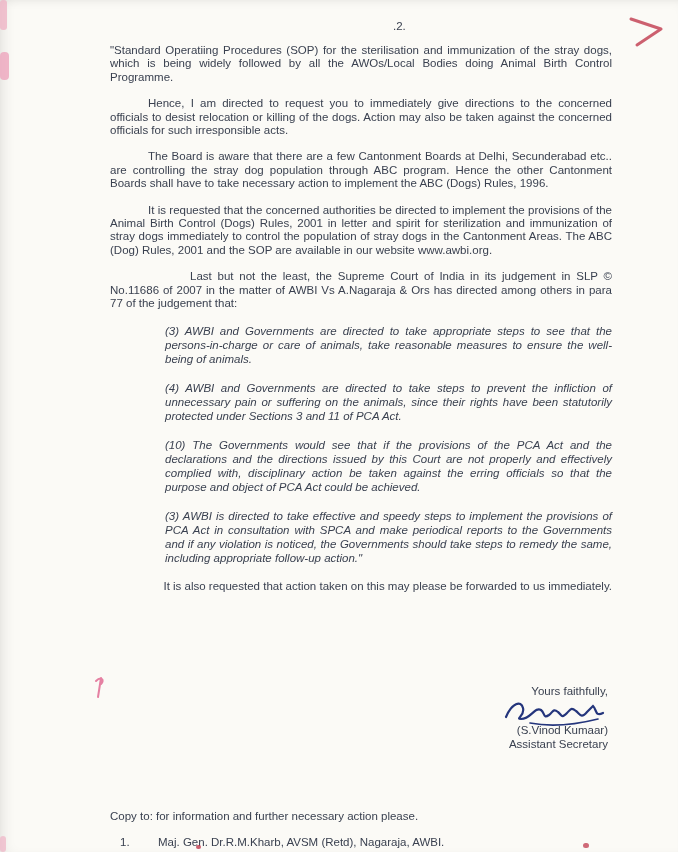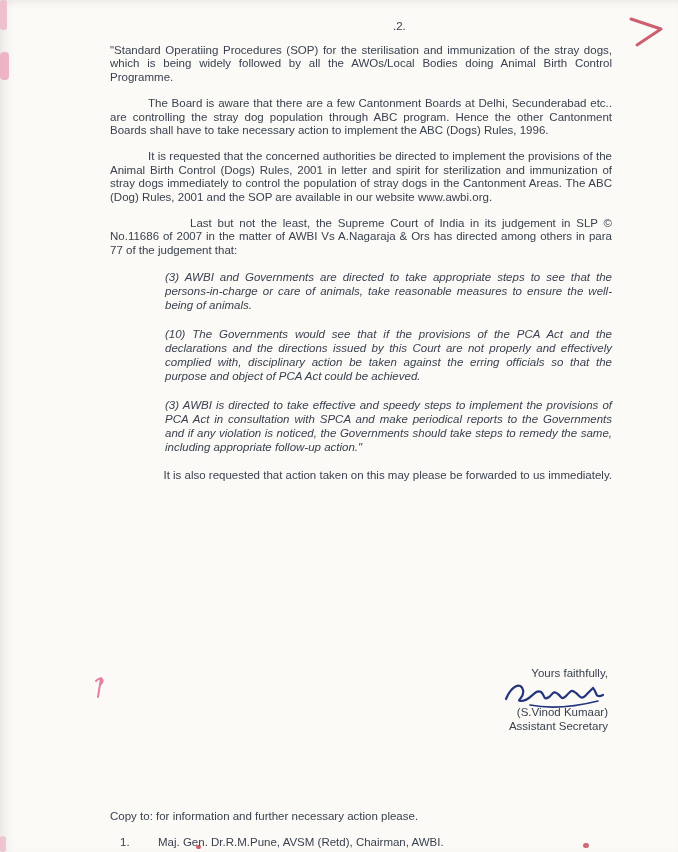--- a/index.html
+++ b/index.html
@@ -41,21 +41,21 @@
     line-height: 14px;
     text-align: justify;
   }
   .closing { margin-top: 2px; text-align: right; }
   .link {
     color: #3a4150;
     cursor: pointer;
   }
   .signature-block {
     position: absolute;
-    top: 666px;
+    top: 684px;
     right: 70px;
     width: 150px;
     text-align: right;
     font-size: 11.5px;
     line-height: 14.5px;
   }
   .signature {
     display: block;
     margin: -2px 2px -4px auto;
   }
@@ -82,26 +82,28 @@
 </style>
 </head>
 <body>
 
 <div class="page">
 
   <div class="page-number">.2.</div>
 
   <div class="content">
     <p class="para">"Standard Operatiing Procedures (SOP) for the sterilisation and immunization of the stray dogs, which is being widely followed by all the AWOs/Local Bodies doing Animal Birth Control Programme.</p>
+    <p class="para indent">Hence, I am directed to request you to immediately give directions to the concerned officials to desist relocation or killing of the dogs. Action may also be taken against the concerned officials for such irresponsible acts.</p>
     <p class="para indent">The Board is aware that there are a few Cantonment Boards at Delhi, Secunderabad etc.. are controlling the stray dog population through ABC program. Hence the other Cantonment Boards shall have to take necessary action to implement the ABC (Dogs) Rules, 1996.</p>
     <p class="para indent"><span>It is requested that the concerned authorities be directed to implement the provisions of the Animal Birth Control (Dogs) Rules, 2001 in letter and spirit for sterilization and immunization of stray dogs immediately to control the population of stray dogs in the Cantonment Areas. The ABC (Dog) Rules, 2001 and the SOP are available in our website </span><a class="link">www.awbi.org</a><span>.</span></p>
     <p class="para indent2">Last but not the least, the Supreme Court of India in its judgement in SLP © No.11686 of 2007 in the matter of AWBI Vs A.Nagaraja &amp; Ors has directed among others in para 77 of the judgement that:</p>
 
     <div class="quotes">
       <p class="quote">(3) AWBI and Governments are directed to take appropriate steps to see that the persons-in-charge or care of animals, take reasonable measures to ensure the well-being of animals.</p>
+      <p class="quote">(4) AWBI and Governments are directed to take steps to prevent the infliction of unnecessary pain or suffering on the animals, since their rights have been statutorily protected under Sections 3 and 11 of PCA Act.</p>
       <p class="quote">(10) The Governments would see that if the provisions of the PCA Act and the declarations and the directions issued by this Court are not properly and effectively complied with, disciplinary action be taken against the erring officials so that the purpose and object of PCA Act could be achieved.</p>
       <p class="quote">(3) AWBI is directed to take effective and speedy steps to implement the provisions of PCA Act in consultation with SPCA and make periodical reports to the Governments and if any violation is noticed, the Governments should take steps to remedy the same, including appropriate follow-up action."</p>
     </div>
 
     <p class="para closing">It is also requested that action taken on this may please be forwarded to us immediately.</p>
   </div>
 
   <div class="signature-block">
     <div>Yours faithfully,</div>
     <svg class="signature" width="104" height="30" viewBox="0 0 104 30" aria-hidden="true">
@@ -109,21 +111,21 @@
       <path d="M28 26 C48 30, 72 28, 96 22" fill="none" stroke="#24357c" stroke-width="1.7" stroke-linecap="round"></path>
     </svg>
     <div>(S.Vinod Kumaar)</div>
     <div>Assistant Secretary</div>
   </div>
 
   <div class="copy-block">
     <div class="copy-heading">Copy to: for information and further necessary action please.</div>
     <div class="copy-item">
       <span class="num">1.</span>
-      <span class="itext">Maj. Gen. Dr.R.M.Pune, AVSM (Retd), Chairman, AWBI.</span>
+      <span class="itext">Maj. Gen. Dr.R.M.Kharb, AVSM (Retd), Nagaraja, AWBI.</span>
     </div>
     <div class="copy-item">
       <span class="num">2.</span>
     </div>
   </div>
 
   <div class="artifact a-topleft"></div>
   <div class="artifact a-left1"></div>
   <div class="artifact a-botleft"></div>
   <div class="artifact a-dot1"></div>

